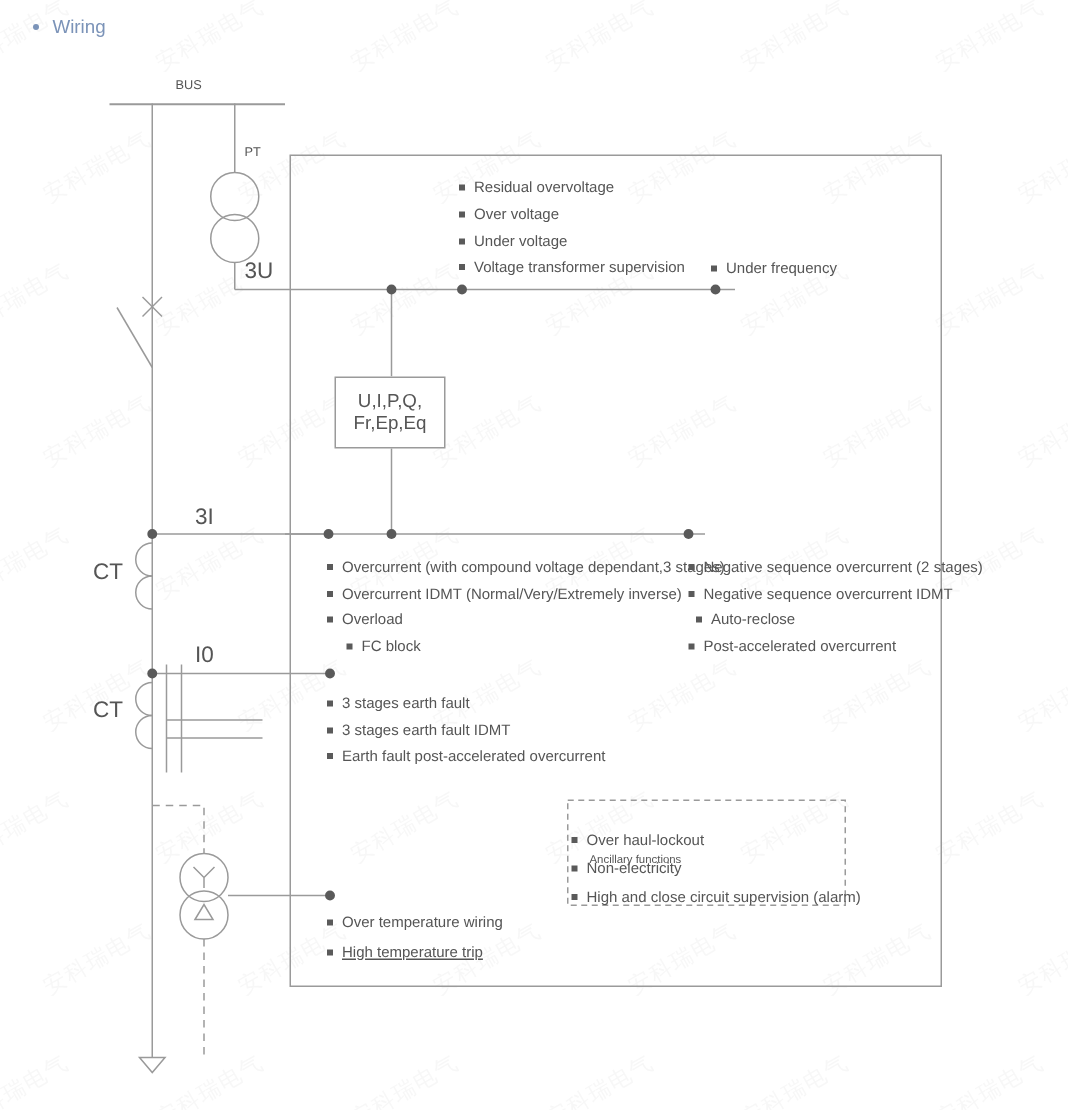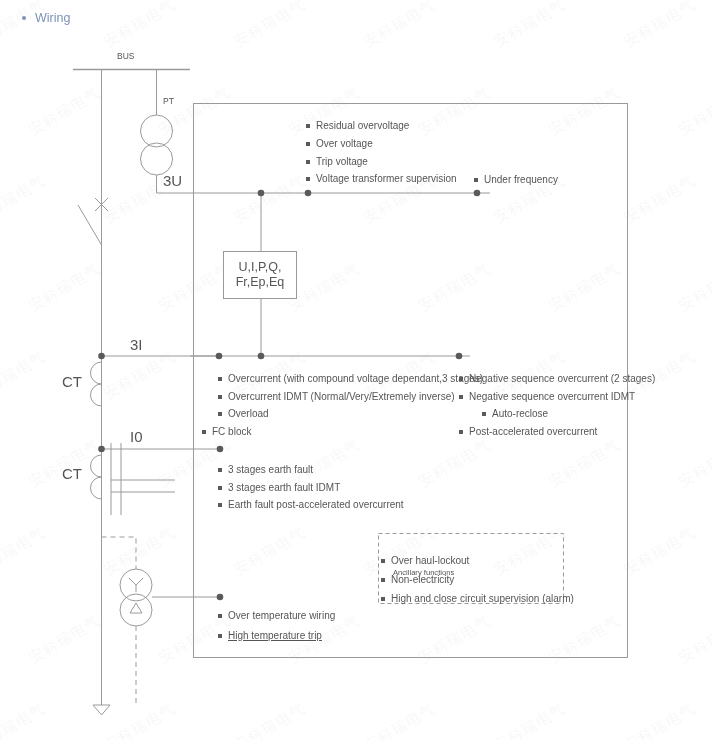--- a/index.html
+++ b/index.html
@@ -217,36 +217,36 @@
   <div class="lbl lbl-md" style="left:62px;top:465px;">CT</div>
 
   <div id="mbox">
     <div>U,I,P,Q,</div>
     <div>Fr,Ep,Eq</div>
   </div>
 
   <div id="list-voltage">
       <div class="bitem" style="left: 306px; top: 121px;"><span class="sq"></span><span>Residual overvoltage</span></div>
       <div class="bitem" style="left: 306px; top: 138.8px;"><span class="sq"></span><span>Over voltage</span></div>
-      <div class="bitem" style="left: 306px; top: 156.6px;"><span class="sq"></span><span>Trip voltage</span></div>
+      <div class="bitem" style="left: 306px; top: 156.6px;"><span class="sq"></span><span>Under voltage</span></div>
       <div class="bitem" style="left: 306px; top: 174.4px;"><span class="sq"></span><span>Voltage transformer supervision</span></div>
     </div>
   <div id="list-frequency">
       <div class="bitem" style="left: 474px; top: 175px;"><span class="sq"></span><span>Under frequency</span></div>
     </div>
   <div id="list-cur-left">
       <div class="bitem" style="left: 218px; top: 374px;"><span class="sq"></span><span>Overcurrent (with compound voltage dependant,3 stages)</span></div>
       <div class="bitem" style="left: 218px; top: 391.6px;"><span class="sq"></span><span>Overcurrent IDMT (Normal/Very/Extremely inverse)</span></div>
       <div class="bitem" style="left: 218px; top: 409.2px;"><span class="sq"></span><span>Overload</span></div>
-      <div class="bitem" style="left: 202px; top: 426.8px;"><span class="sq"></span><span>FC block</span></div>
+      <div class="bitem" style="left: 231px; top: 426.8px;"><span class="sq"></span><span>FC block</span></div>
     </div>
   <div id="list-cur-right">
       <div class="bitem" style="left: 459px; top: 374px;"><span class="sq"></span><span>Negative sequence overcurrent (2 stages)</span></div>
       <div class="bitem" style="left: 459px; top: 391.6px;"><span class="sq"></span><span>Negative sequence overcurrent IDMT</span></div>
-      <div class="bitem" style="left: 482px; top: 409.2px;"><span class="sq"></span><span>Auto-reclose</span></div>
+      <div class="bitem" style="left: 464px; top: 409.2px;"><span class="sq"></span><span>Auto-reclose</span></div>
       <div class="bitem" style="left: 459px; top: 426.8px;"><span class="sq"></span><span>Post-accelerated overcurrent</span></div>
     </div>
   <div id="list-earth">
       <div class="bitem" style="left: 218px; top: 465px;"><span class="sq"></span><span>3 stages earth fault</span></div>
       <div class="bitem" style="left: 218px; top: 482.6px;"><span class="sq"></span><span>3 stages earth fault IDMT</span></div>
       <div class="bitem" style="left: 218px; top: 500.2px;"><span class="sq"></span><span>Earth fault post-accelerated overcurrent</span></div>
     </div>
   <div id="list-temp">
       <div class="bitem" style="left: 218px; top: 611px;"><span class="sq"></span><span>Over temperature wiring</span></div>
       <div class="bitem" style="left: 218px; top: 630.5px; text-decoration: underline;"><span class="sq"></span><span>High temperature trip</span></div>

